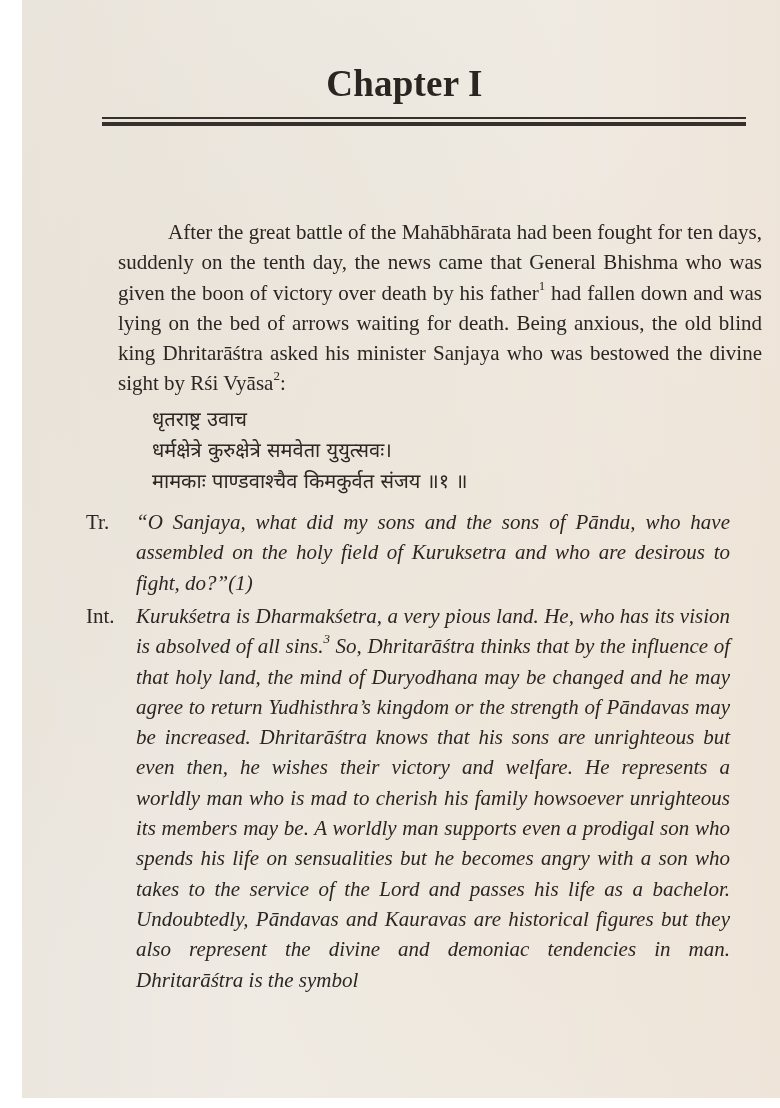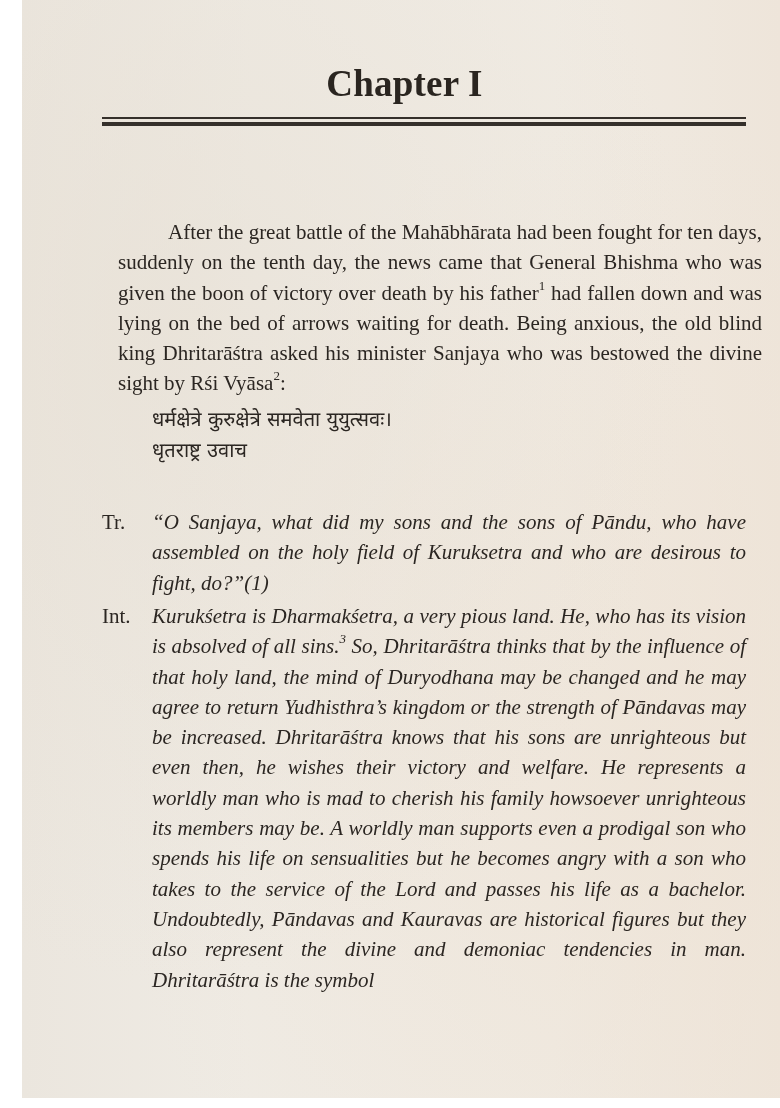--- a/index.html
+++ b/index.html
@@ -88,21 +88,21 @@
       left: 130px;
       top: 404px;
       font-family: "DejaVu Sans", sans-serif;
       font-size: 20px;
       line-height: 31px;
       color: #2b2622;
     }
     .verse div { white-space: nowrap; }
     .labeled {
       position: absolute;
-      left: 80px;
+      left: 64px;
       width: 644px;
       font-size: 21px;
       line-height: 30.3px;
     }
     .labeled .label {
       position: absolute;
       left: 0;
       top: 0;
       width: 48px;
     }
@@ -124,22 +124,23 @@
   <div class="rule">
     <div class="thin"></div>
     <div class="thick"></div>
   </div>
 
   <div class="text intro">
     <p><span>After the great battle of the Mahābhārata had been fought for ten days, suddenly on the tenth day, the news came that General Bhishma who was given the boon of victory over death by his father</span><sup>1</sup><span> had fallen down and was lying on the bed of arrows waiting for death. Being anxious, the old blind king Dhritarāśtra asked his minister Sanjaya who was bestowed the divine sight by Rśi Vyāsa</span><sup>2</sup><span>:</span></p>
   </div>
 
   <div class="verse">
+    <div>धृतराष्ट्र उवाच</div>
     <div>धर्मक्षेत्रे कुरुक्षेत्रे समवेता युयुत्सवः।</div>
-    <div>धृतराष्ट्र उवाच</div>
+    <div>मामकाः पाण्डवाश्चैव किमकुर्वत संजय ॥१ ॥</div>
   </div>
 
   <div class="labeled tr-block">
     <span class="label">Tr.</span>
     <div class="body">“O Sanjaya, what did my sons and the sons of Pāndu, who have assembled on the holy field of Kuruksetra and who are desirous to fight, do?”(1)</div>
   </div>
 
   <div class="labeled int-block">
     <span class="label">Int.</span>
     <div class="body"><span>Kurukśetra is Dharmakśetra, a very pious land. He, who has its vision is absolved of all sins.</span><sup>3</sup><span> So, Dhritarāśtra thinks that by the influence of that holy land, the mind of Duryodhana may be changed and he may agree to return Yudhisthra’s kingdom or the strength of Pāndavas may be increased. Dhritarāśtra knows that his sons are unrighteous but even then, he wishes their victory and welfare. He represents a worldly man who is mad to cherish his family howsoever unrighteous its members may be. A worldly man supports even a prodigal son who spends his life on sensualities but he becomes angry with a son who takes to the service of the Lord and passes his life as a bachelor. Undoubtedly, Pāndavas and Kauravas are historical figures but they also represent the divine and demoniac tendencies in man. Dhritarāśtra is the symbol</span></div>

